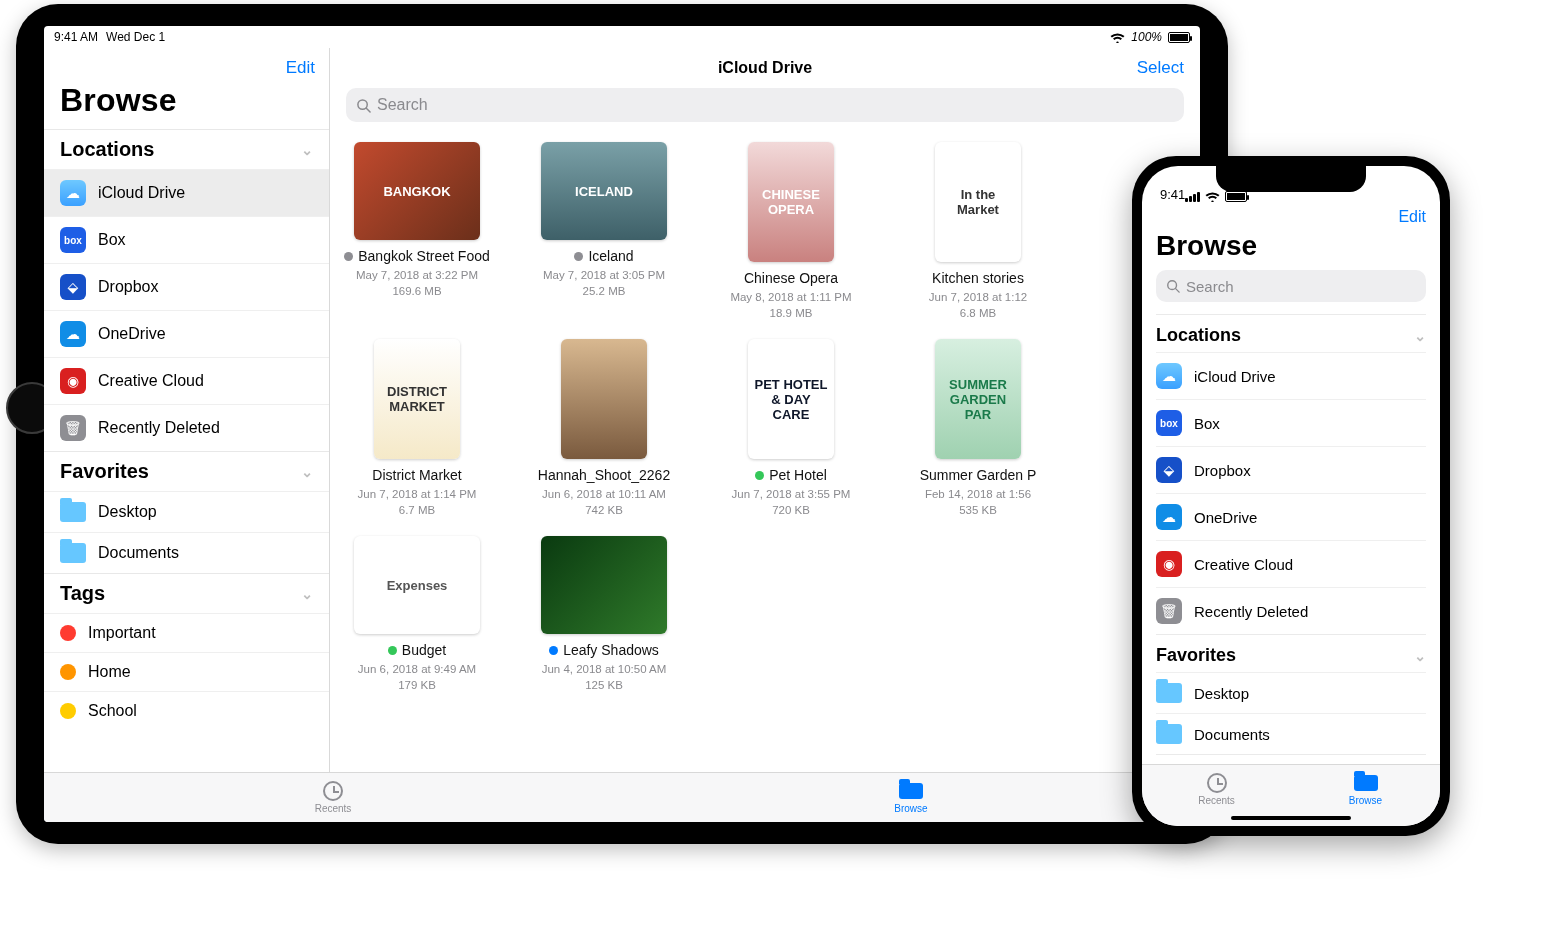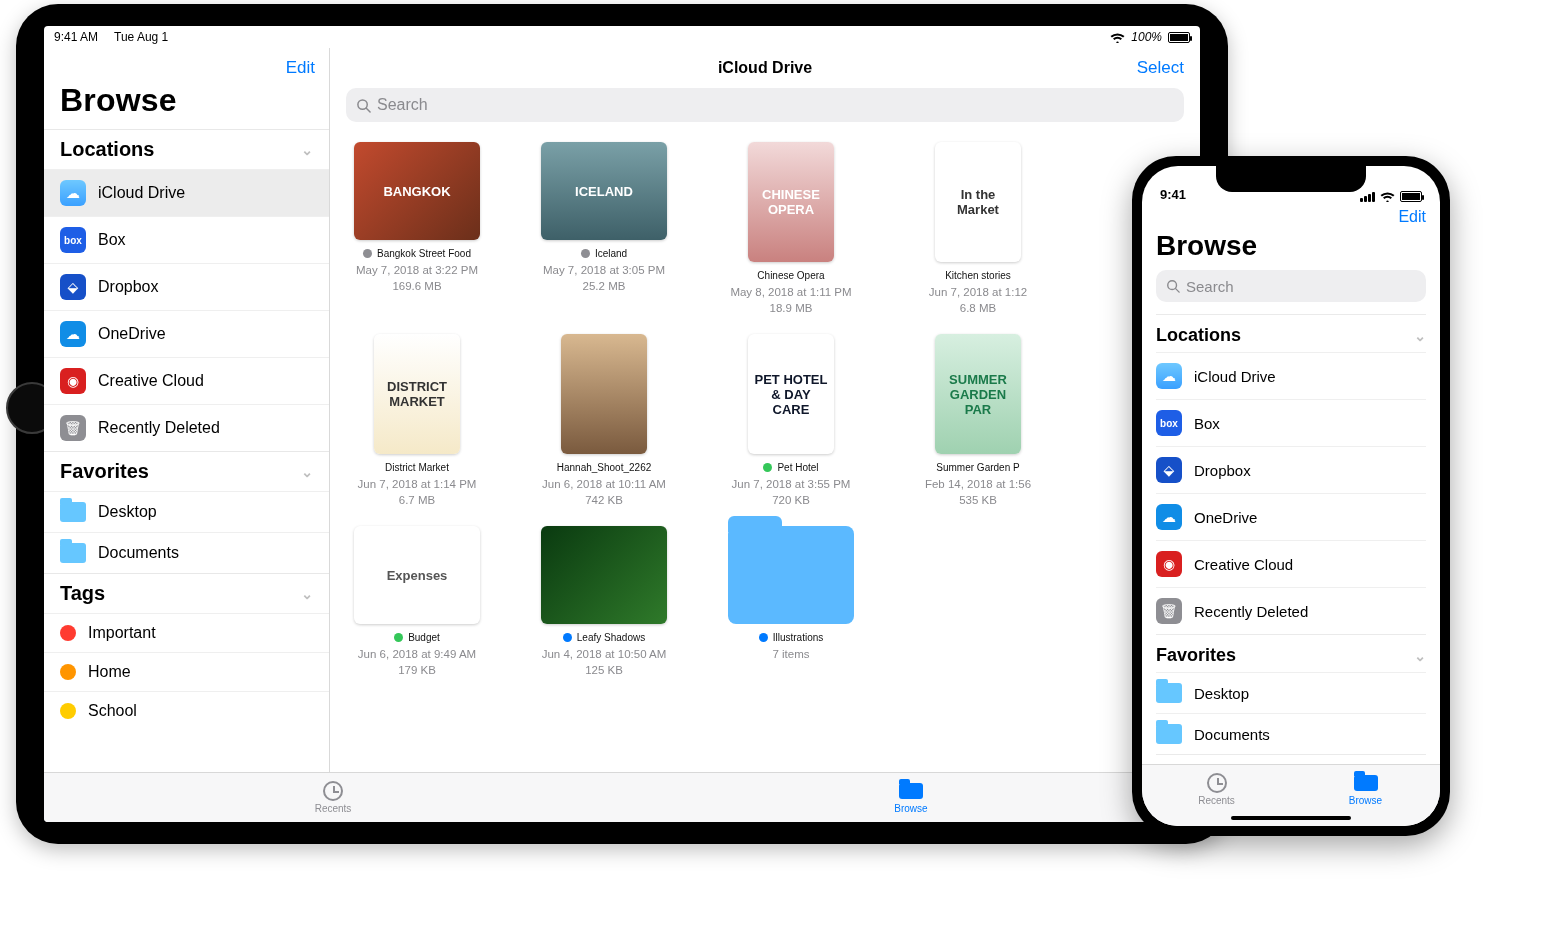--- a/index.html
+++ b/index.html
@@ -14,21 +14,21 @@
   .ipad-screen {
     position: relative; width: 100%; height: 100%; background: #fff; border-radius: 4px; overflow: hidden;
     display: flex; flex-direction: column;
   }
   .ipad-home-circle{ position:absolute; left: -10px; top: 378px; width:52px; height:52px; border-radius:50%; border:2px solid #3a3a3a; background:#0b0b0b;}
 
   .status-bar {
     height: 22px; display: flex; align-items: center; font-size: 12px; padding: 0 10px;
     justify-content: space-between; color:#000;
   }
-  .status-left { display:flex; gap:16px; align-items:center; }
+  .status-left { display:flex; gap:8px; align-items:center; }
   .status-right { display:flex; gap:6px; align-items:center;font-style:italic; }
   .wifi { display:inline-block; }
   .battery { width:22px; height:11px; border:1px solid #000; border-radius:2px; position:relative; }
   .battery::after{ content:""; position:absolute; right:-3px; top:3px; width:2px; height:5px; background:#000; border-radius:1px;}
   .battery .fill{ position:absolute; left:1px; top:1px; bottom:1px; width:18px; background:#000;}
 
   .ipad-body { flex:1; display:flex; min-height:0; }
 
   
   .sidebar { width: 286px; border-right: 1px solid #d9d9d9; display:flex; flex-direction:column; }
@@ -60,21 +60,21 @@
   .main-select { color:#007aff; font-size:17px; }
   .search {
     margin: 6px 16px 10px; background:#eeeef0; border-radius:10px; height:34px;
     display:flex; align-items:center; padding:0 10px; color:#8a8a8e; gap:6px; font-size:16px;
   }
   .grid { flex:1; overflow:auto; padding: 10px 12px 0 12px; }
   .row { display:flex; gap: 37px; margin-bottom: 18px; }
   .tile { width: 150px; text-align:center; font-size:13px; cursor:pointer;}
   .thumb { width: 126px; height: 98px; margin:0 auto 8px; border-radius:6px; box-shadow:0 1px 3px rgba(0,0,0,.2); display:flex; align-items:center; justify-content:center; font-weight:700; color:#fff; font-size:13px; overflow:hidden; text-align:center; padding:4px;}
   .tile.portrait .thumb{ width:86px; height:120px; }
-  .tile .name { font-size:10px; color:#111; display:flex; gap:5px; justify-content:center; align-items:center; }
+  .tile .name { font-size:14px; color:#111; display:flex; gap:5px; justify-content:center; align-items:center; }
   .tile .name .dot { width:9px; height:9px; border-radius:50%; display:inline-block;}
   .tile .meta { color:#8a8a8e; font-size:11.5px; line-height:1.35; margin-top:4px;}
   .folder-thumb { width:126px; height:98px; background:#5bb9ff; border-radius:8px; position:relative; margin:0 auto 8px;}
   .folder-thumb::before{content:""; position:absolute; left:0; top:-10px; width:54px; height:16px; background:#5bb9ff; border-radius:6px 6px 0 0;}
 
   
   .tabbar { height:50px; border-top:1px solid #d8d8d8; background:#f7f7f8; display:flex; }
   .tab { flex:1; display:flex; flex-direction:column; align-items:center; justify-content:center; font-size:10px; color:#8e8e93; gap:2px; cursor:pointer;}
   .tab.active { color:#007aff; }
   .tab-icon { width:24px; height:20px; display:flex; align-items:center; justify-content:center;}
@@ -89,21 +89,21 @@
   
   .iphone {
     position:absolute; right:110px; top:156px; width:318px; height:680px;
     background:#000; border-radius:44px; padding:10px; box-shadow:0 10px 30px rgba(0,0,0,.35);
   }
   .iphone-screen {
     width:100%; height:100%; background:#fff; border-radius:36px; overflow:hidden; position:relative;
     display:flex; flex-direction:column;
   }
   .notch{position:absolute; top:0; left:50%; transform:translateX(-50%); width:150px; height:26px; background:#000; border-radius:0 0 16px 16px; z-index:5;}
-  .iph-status{height:38px; display:flex; justify-content:space-between; align-items:flex-end; padding:0 18px 2px; font-size:13px; font-weight:700;}
+  .iph-status{height:38px; display:flex; align-items:flex-end; padding:0 18px 2px; font-size:13px; font-weight:400;}
   .iph-status .right{display:flex; gap:5px; align-items:center;}
   .sigbars{display:flex; gap:1px; align-items:flex-end;}
   .sigbars span{width:3px; background:#000; border-radius:1px;}
   .sigbars span:nth-child(1){height:4px;} .sigbars span:nth-child(2){height:6px;} .sigbars span:nth-child(3){height:8px;} .sigbars span:nth-child(4){height:10px;}
   .iph-batt{width:22px;height:11px;border:1px solid #000;border-radius:2px;position:relative;}
   .iph-batt::after{content:"";position:absolute;right:-3px;top:3px;width:2px;height:5px;background:#000;border-radius:1px;}
   .iph-batt .fill{position:absolute;left:1px;top:1px;bottom:1px;width:18px;background:#000;}
 
   .iph-body{flex:1; overflow:auto; padding:0 14px;}
   .iph-edit{display:flex;justify-content:flex-end; padding:4px 0;}
@@ -122,21 +122,21 @@
 </head>
 <body>
 
 <div class="ipad">
   <div class="ipad-home-circle"></div>
   <div class="ipad-screen">
 
     <div class="status-bar">
       <div class="status-left">
         <span>9:41 AM</span>
-        <span>Tue Aug 1</span>
+        <span>Wed Dec 1</span>
       </div>
       <div class="status-right">
         <span class="wifi">
           <svg width="15" height="11" viewBox="0 0 15 11">
               <path d="M7.5 9.5a1.2 1.2 0 100 2.4 1.2 1.2 0 000-2.4zM3 6.5a7 7 0 019 0l-1.4 1.4a5 5 0 00-6.2 0L3 6.5zM.5 4A11 11 0 0114.5 4l-1.4 1.4a9 9 0 00-11.2 0L.5 4z" fill="#000"></path>
             </svg>
         </span>
         <span>100%</span>
         <span class="battery">
             <span class="fill"></span>
@@ -307,28 +307,20 @@
       <div class="meta">Jun 6, 2018 at 9:49 AM<br>179 KB</div>
               </div>
               <div class="tile">
                 <div class="thumb" style="background:linear-gradient(135deg,#0a3a10,#2f7a2a);color:#fff"></div>
       <div class="name">
                   <span class="dot" style="background:#007aff"></span>
                   <span>Leafy Shadows</span>
                 </div>
       <div class="meta">Jun 4, 2018 at 10:50 AM<br>125 KB</div>
               </div>
-              <div class="tile">
-                <div class="folder-thumb"></div>
-      <div class="name">
-                  <span class="dot" style="background:#007aff"></span>
-                  <span>Illustrations</span>
-                </div>
-      <div class="meta">7 items</div>
-              </div>
             </div>
           </div>
       </section>
     </div>
 
     <div class="tabbar">
       <div class="tab">
         <span class="tab-icon">
             <span class="clock-ic"></span>
           </span>

